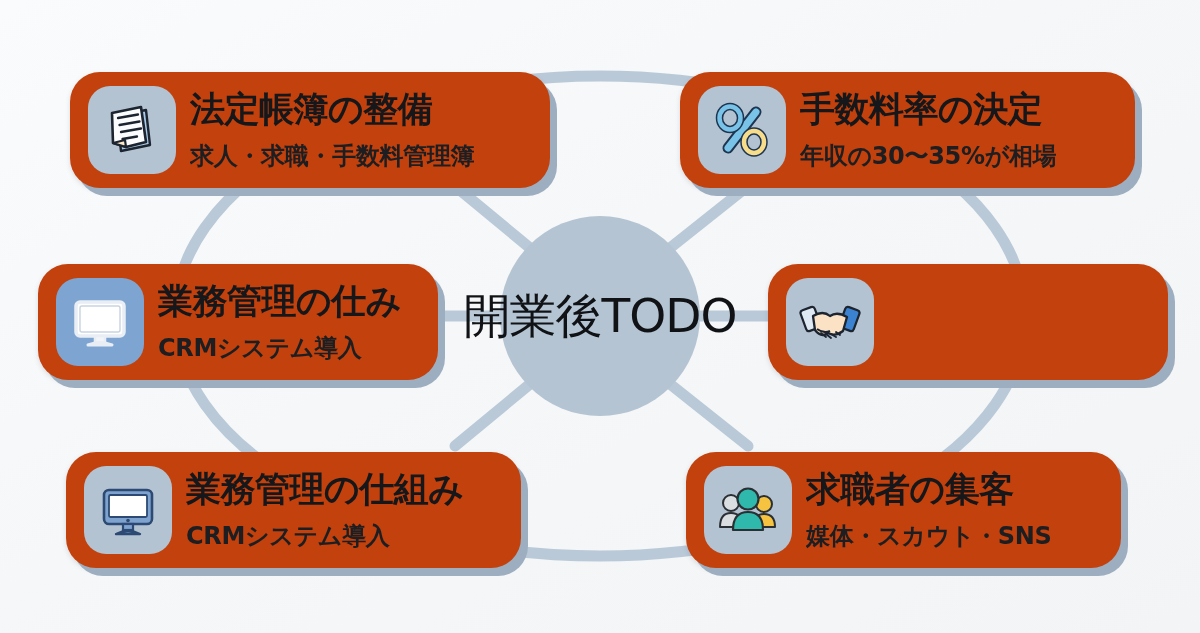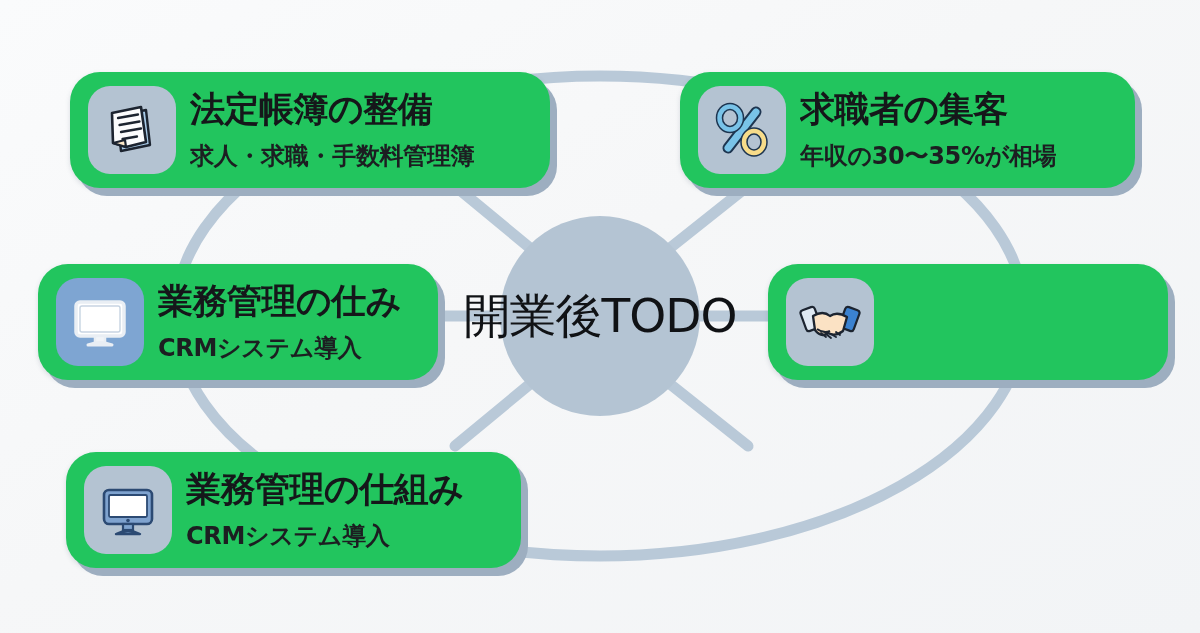--- a/index.html
+++ b/index.html
@@ -30,21 +30,21 @@
     width: 1200px; height: 633px;
     z-index: 1;
   }
 
   
   .card {
     position: absolute;
     z-index: 3;
     display: flex;
     align-items: center;
-    background: #22c55e;
+    background: #c2410c;
     border-radius: 30px;
     padding: 14px 18px;
     box-shadow:
       7px 8px 0 0 #9daec0,
       0 2px 5px rgba(70,90,110,0.18);
   }
 
   .icon-tile {
     flex: 0 0 auto;
     width: 88px;
@@ -159,21 +159,21 @@
       <svg width="62" height="62" viewBox="0 0 62 62">
         <line x1="45" y1="13" x2="17" y2="49" stroke="#1d3550" stroke-width="11" stroke-linecap="round"></line>
         <line x1="45" y1="13" x2="17" y2="49" stroke="#79c3e8" stroke-width="7" stroke-linecap="round"></line>
         <ellipse cx="19" cy="19" rx="10.5" ry="11.5" fill="none" stroke="#1d3550" stroke-width="7.5"></ellipse>
         <ellipse cx="19" cy="19" rx="10.5" ry="11.5" fill="none" stroke="#79c3e8" stroke-width="4.5"></ellipse>
         <ellipse cx="43" cy="43" rx="10" ry="11" fill="none" stroke="#1d3550" stroke-width="7.5"></ellipse>
         <ellipse cx="43" cy="43" rx="10" ry="11" fill="none" stroke="#f7dc8a" stroke-width="4.5"></ellipse>
       </svg>
     </div>
     <div class="card-text">
-      <div class="card-title">求職者の集客</div>
+      <div class="card-title">手数料率の決定</div>
       <div class="card-sub">年収の30〜35%が相場</div>
     </div>
   </div>
 
   <div class="card" id="card-ops-mid">
     <div class="icon-tile blue">
       <svg width="62" height="62" viewBox="0 0 62 62">
         <rect x="7" y="11" width="48" height="34" rx="4" fill="#ffffff" stroke="#e9eef4" stroke-width="3.5"></rect>
         <rect x="11" y="15" width="40" height="26" rx="2" fill="#ffffff" stroke="#c7d4e2" stroke-width="1.4"></rect>
         <rect x="26" y="45" width="10" height="7" fill="#f1f4f8" stroke="#e9eef4" stroke-width="2.5"></rect>
@@ -212,14 +212,30 @@
         <rect x="26" y="45" width="10" height="6" fill="#7fa3cf" stroke="#2c4a73" stroke-width="2.2"></rect>
         <path d="M19 55 Q31 49 43 55 Z" fill="#7fa3cf" stroke="#2c4a73" stroke-width="2.4" stroke-linejoin="round"></path>
       </svg>
     </div>
     <div class="card-text">
       <div class="card-title">業務管理の仕組み</div>
       <div class="card-sub">CRMシステム導入</div>
     </div>
   </div>
 
+  <div class="card" id="card-seekers">
+    <div class="icon-tile slate">
+      <svg width="62" height="62" viewBox="0 0 62 62">
+        <circle cx="14" cy="24" r="8" fill="#dadee1" stroke="#2a2f33" stroke-width="2"></circle>
+        <path d="M3 48 Q3 34 14 34 Q25 34 25 48 Z" fill="#dadee1" stroke="#2a2f33" stroke-width="2" stroke-linejoin="round"></path>
+        <circle cx="47" cy="25" r="8" fill="#f5c33f" stroke="#2a2f33" stroke-width="2"></circle>
+        <path d="M36 48 Q36 35 47 35 Q58 35 58 48 Z" fill="#f5c33f" stroke="#2a2f33" stroke-width="2" stroke-linejoin="round"></path>
+        <circle cx="31" cy="20" r="10.5" fill="#2fb8ac" stroke="#2a2f33" stroke-width="2.2"></circle>
+        <path d="M16 51 Q16 33 31 33 Q46 33 46 51 Z" fill="#2fb8ac" stroke="#2a2f33" stroke-width="2.2" stroke-linejoin="round"></path>
+      </svg>
+    </div>
+    <div class="card-text">
+      <div class="card-title">求職者の集客</div>
+      <div class="card-sub">媒体・スカウト・SNS</div>
+    </div>
+  </div>
 
 </div>
 
 </body></html>

